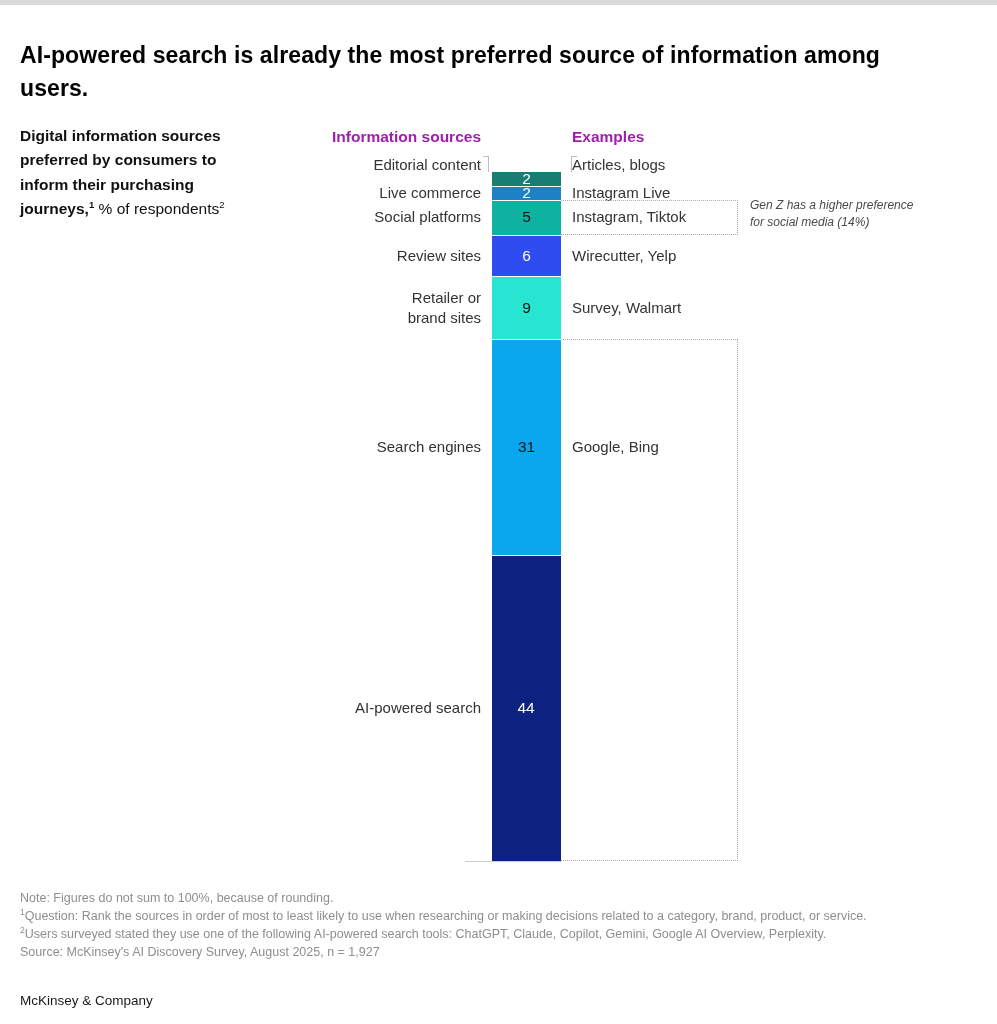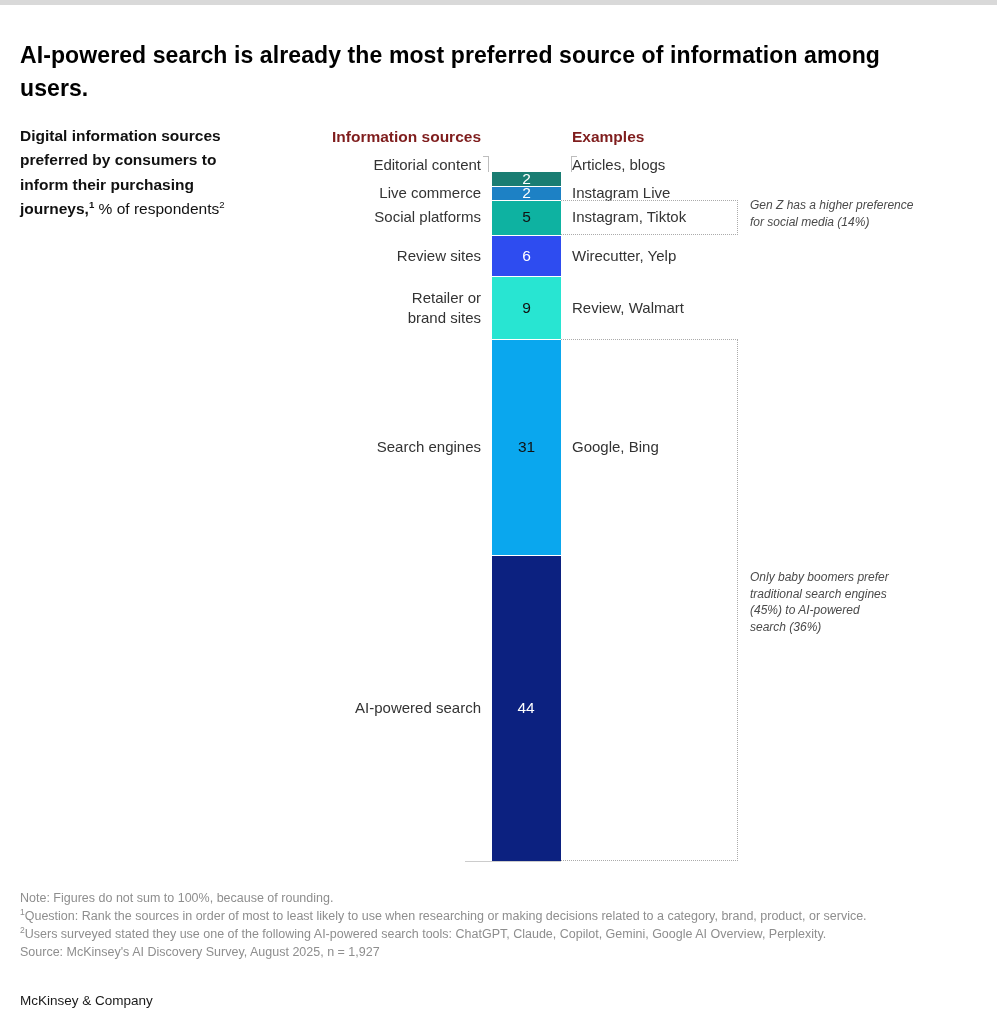--- a/index.html
+++ b/index.html
@@ -12,21 +12,21 @@
     position:absolute;left:20px;top:24px;width:905px;
     font-size:23px;font-weight:700;line-height:1.4;color:#000;letter-spacing:.1px;
   }
   .subtitle{
     position:absolute;left:20px;top:124px;width:238px;
     font-size:15.5px;line-height:1.58;color:#111;
   }
   .subtitle .b{font-weight:700;}
   .subtitle sup{font-size:.62em;line-height:0;}
   #chart{position:absolute;left:0;top:120px;width:997px;height:780px;}
-  .colhead{position:absolute;top:8px;font-size:15.5px;font-weight:700;color:#7f1d1d;white-space:nowrap;}
+  .colhead{position:absolute;top:8px;font-size:15.5px;font-weight:700;color:#a21caf;white-space:nowrap;}
   .colhead.src{right:516px;}
   .colhead.exh{left:572px;}
   .seg{position:absolute;box-sizing:border-box;}
   .val{position:absolute;transform:translateY(-50%);text-align:center;font-size:15.5px;}
   .cat{
     position:absolute;transform:translateY(-50%);text-align:right;
     white-space:pre-line;font-size:15px;color:#333;line-height:1.35;
   }
   .ex{
     position:absolute;transform:translateY(-50%);
@@ -78,38 +78,34 @@
       <div class="cat" style="right: 516px; top: 97.24px;">Social platforms</div>
       <div class="ex" style="left: 572px; top: 97.24px;">Instagram, Tiktok</div>
       <div class="seg" style="left: 492px; top: 114.64px; width: 69px; height: 41.76px; background: rgb(46, 76, 240); border-top: 1px solid rgb(255, 255, 255);"></div>
       <div class="val" style="left: 492px; top: 135.52px; width: 69px; color: rgb(255, 255, 255);">6</div>
       <div class="cat" style="right: 516px; top: 135.52px;">Review sites</div>
       <div class="ex" style="left: 572px; top: 135.52px;">Wirecutter, Yelp</div>
       <div class="seg" style="left: 492px; top: 156.4px; width: 69px; height: 62.64px; background: rgb(40, 229, 210); border-top: 1px solid rgb(255, 255, 255);"></div>
       <div class="val" style="left: 492px; top: 187.72px; width: 69px; color: rgb(17, 17, 17);">9</div>
       <div class="cat" style="right: 516px; top: 187.72px;">Retailer or
 brand sites</div>
-      <div class="ex" style="left: 572px; top: 187.72px;">Review, Walmart</div>
+      <div class="ex" style="left: 572px; top: 187.72px;">Survey, Walmart</div>
       <div class="seg" style="left: 492px; top: 219.04px; width: 69px; height: 215.76px; background: rgb(10, 167, 238); border-top: 1px solid rgb(255, 255, 255);"></div>
       <div class="val" style="left: 492px; top: 326.92px; width: 69px; color: rgb(17, 17, 17);">31</div>
       <div class="cat" style="right: 516px; top: 326.92px;">Search engines</div>
       <div class="ex" style="left: 572px; top: 326.92px;">Google, Bing</div>
       <div class="seg" style="left: 492px; top: 434.8px; width: 69px; height: 306.24px; background: rgb(12, 33, 128); border-top: 1px solid rgb(255, 255, 255);"></div>
       <div class="val" style="left: 492px; top: 587.92px; width: 68px; color: rgb(255, 255, 255);">44</div>
       <div class="cat" style="right: 516px; top: 587.92px;">AI-powered search</div>
       <div class="bracket" style="left: 483px; top: 36px; width: 6px; height: 16px; border-top: 1px solid rgb(189, 189, 189); border-right: 1px solid rgb(189, 189, 189);"></div>
       <div class="bracket" style="left: 571px; top: 36px; width: 6px; height: 16px; border-top: 1px solid rgb(189, 189, 189); border-left: 1px solid rgb(189, 189, 189);"></div>
       <div class="dotbox" style="left: 561px; top: 79.84px; width: 177px; height: 34.8px;"></div>
       <div class="ann" style="left: 750px; top: 76.84px;">Gen Z has a higher preference
 for social media (14%)</div>
       <div class="dotbox" style="left: 561px; top: 219.04px; width: 177px; height: 522px;"></div>
-      <div class="ann" style="left: 750px; top: 448.8px;">Only baby boomers prefer
-traditional search engines
-(45%) to AI-powered
-search (36%)</div>
       <div class="baseline" style="left: 465px; top: 741.04px; width: 96px;"></div>
     </div>
 
   <div class="footnotes">
     <div><sup></sup><span>Note: Figures do not sum to 100%, because of rounding.</span></div>
     <div><sup>1</sup><span>Question: Rank the sources in order of most to least likely to use when researching or making decisions related to a category, brand, product, or service.</span></div>
     <div><sup>2</sup><span>Users surveyed stated they use one of the following AI-powered search tools: ChatGPT, Claude, Copilot, Gemini, Google AI Overview, Perplexity.</span></div>
     <div><sup></sup><span>Source: McKinsey's AI Discovery Survey, August 2025, n = 1,927</span></div>
   </div>
 

